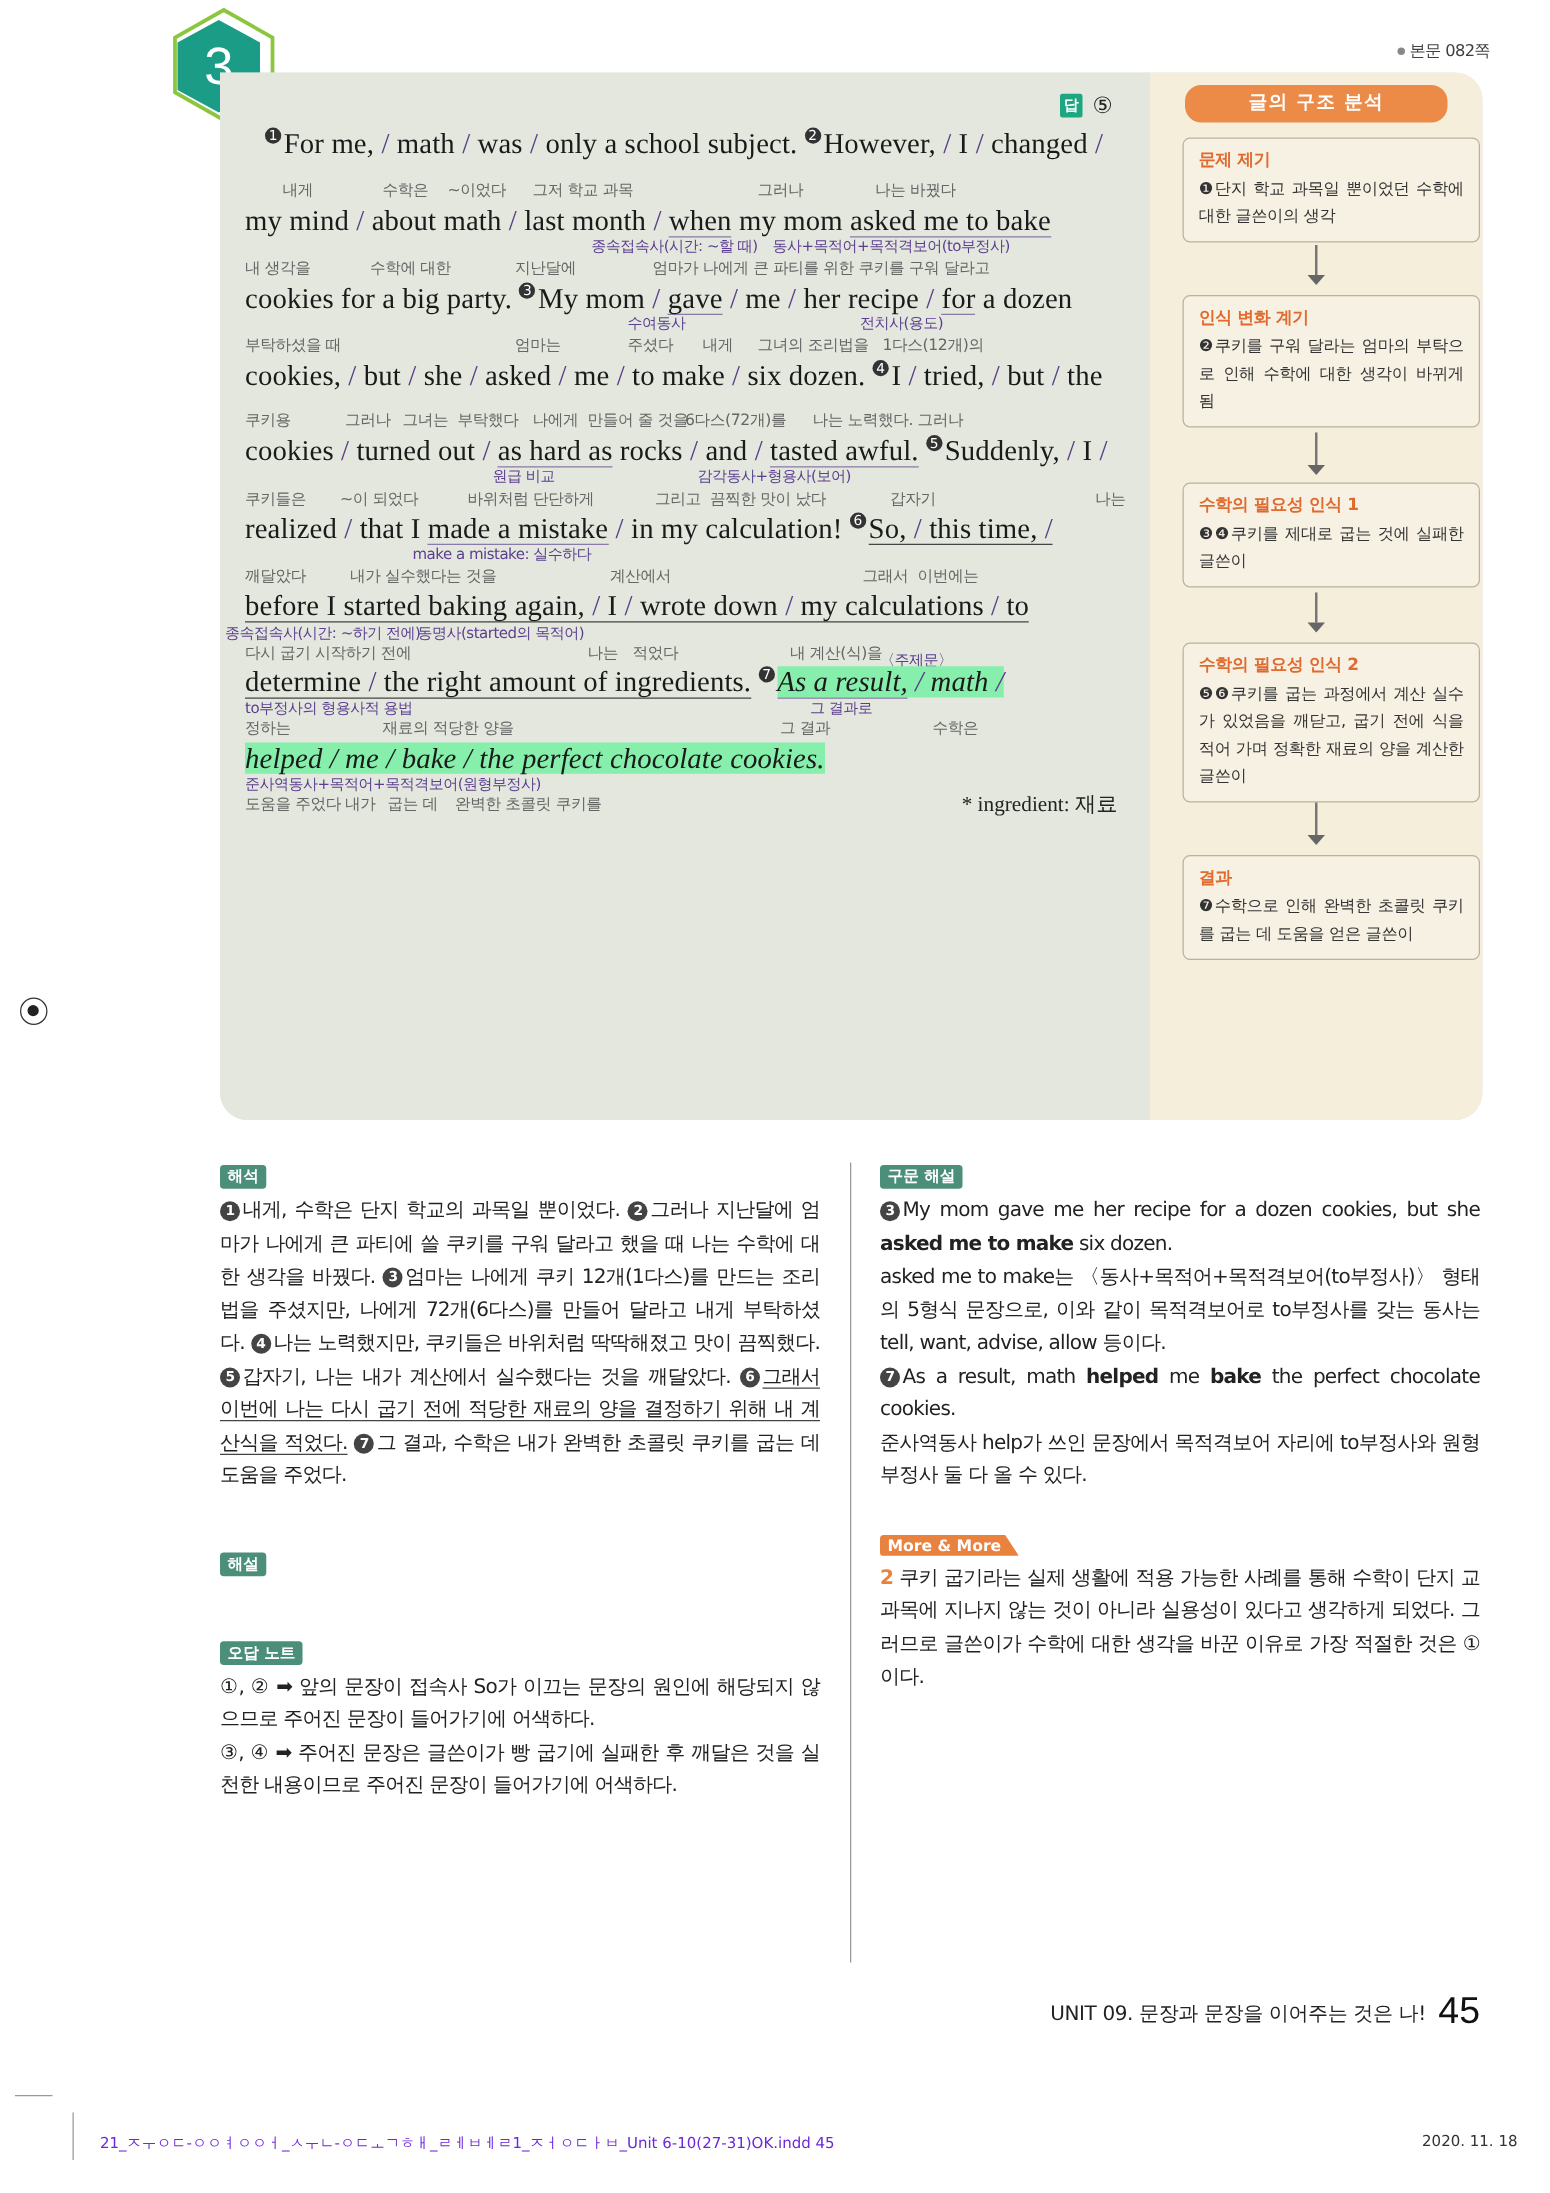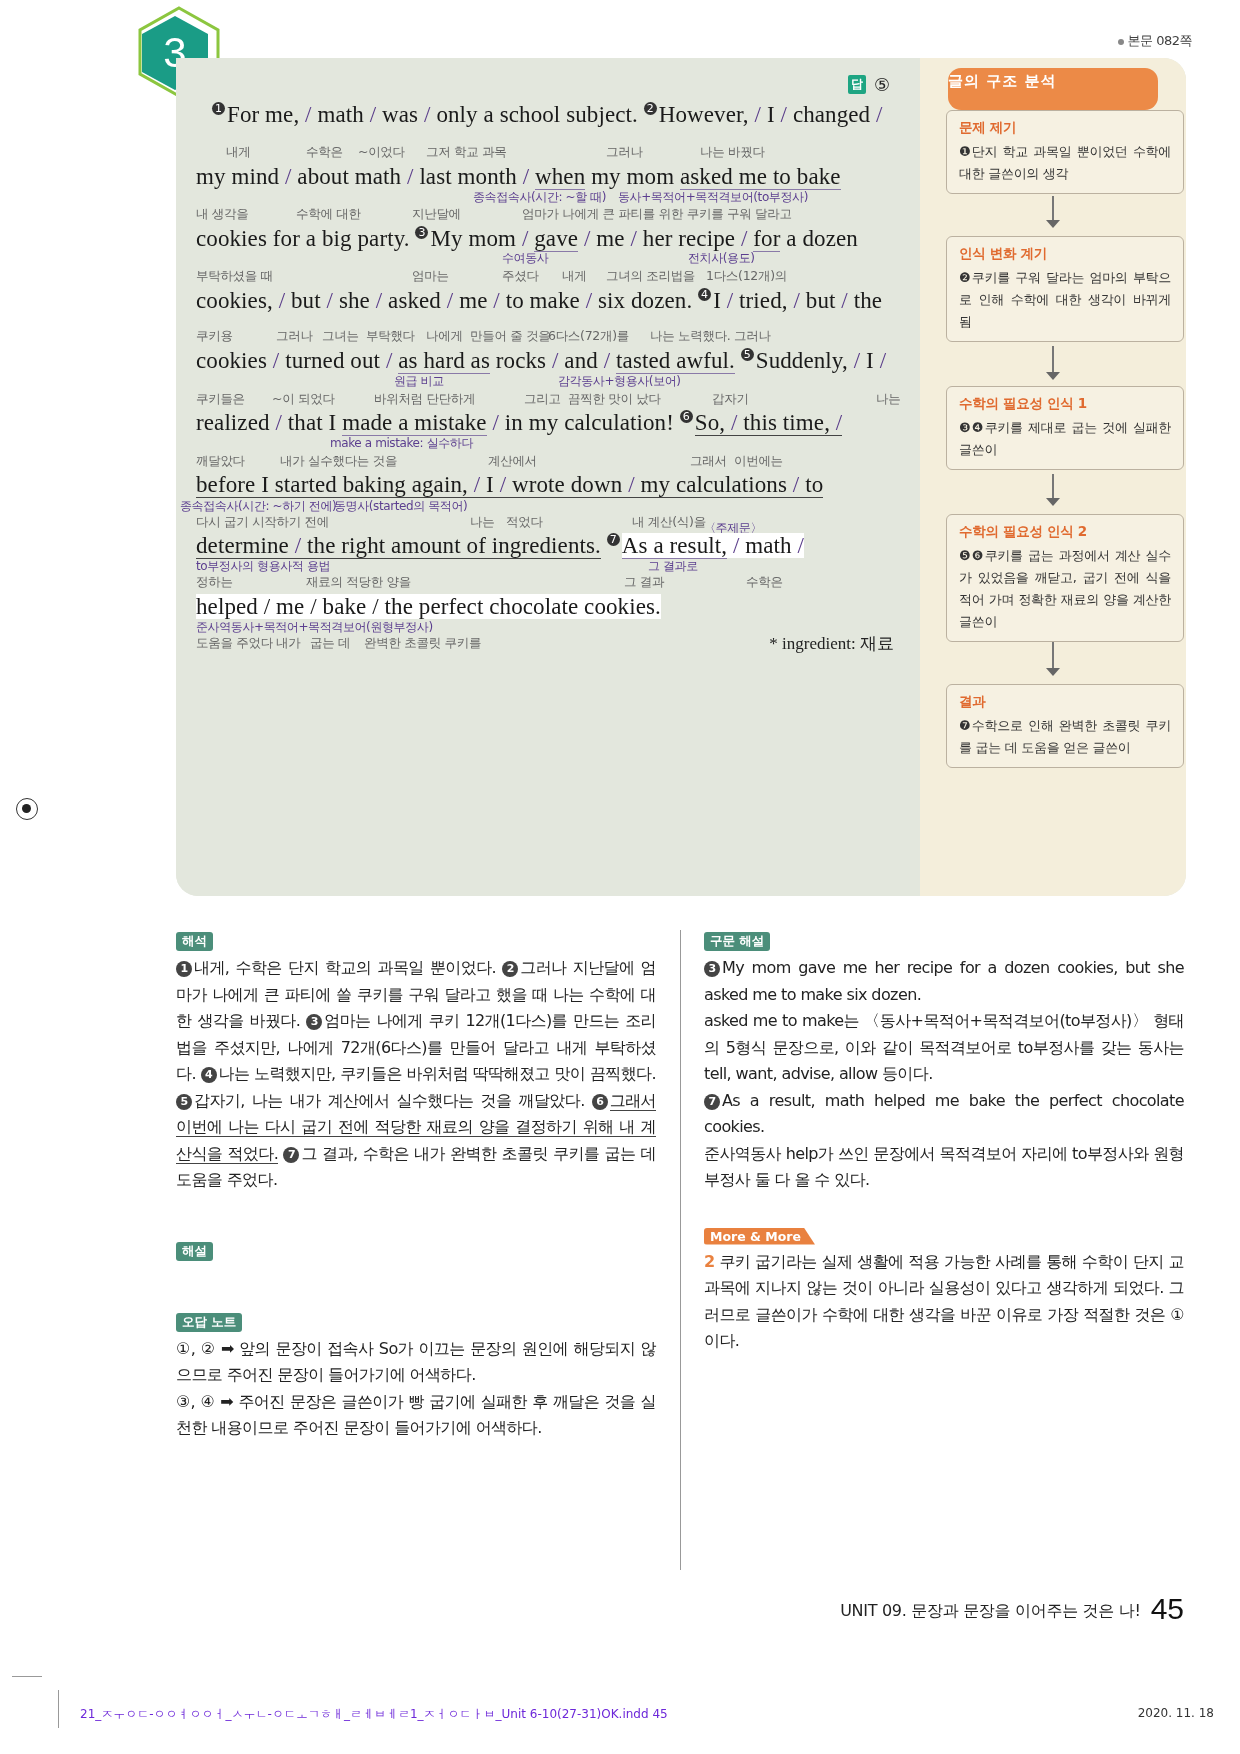--- a/index.html
+++ b/index.html
@@ -19,41 +19,41 @@
   .structure { position: absolute; left: 744px; top: 0; width: 266px; height: 100%; background: #f4eedb; }
 
   .answer { position: absolute; left: 672px; top: 16px; font-size: 18px; color: #222; display: flex; align-items: center; gap: 8px; }
   .answer .dap { background: #1ea582; color: #fff; font-size: 12px; padding: 1px 3px; border-radius: 2px; font-weight: bold; }
 
   .line { position: absolute; left: 40px; font-family: "Liberation Serif", "DejaVu Serif", serif; font-size: 23px; color: #1a1a1a; white-space: nowrap; letter-spacing: 0.1px; }
   .line .sl { color: #5a3d8a; }
   .line sup.n { font-family: "DejaVu Sans", sans-serif; font-size: 11px; background: #333; color: #fff; border-radius: 50%; display: inline-block; width: 13px; height: 13px; line-height: 13px; text-align: center; vertical-align: 10px; margin-right: 2px; }
   .line .u { border-bottom: 1.5px solid #444; }
   .line .ul { border-bottom: 1.5px solid #8a7aa8; }
-  .hl { background: #ffffff; }
+  .hl { background: #86efac; font-style: italic; }
   .gloss { position: absolute; font-size: 12.5px; color: #666; white-space: nowrap; letter-spacing: -0.3px; }
   .gram { position: absolute; font-size: 12px; color: #5b3e8f; white-space: nowrap; letter-spacing: -0.4px; }
   .footnote { position: absolute; right: 26px; top: 646px; font-family: "Liberation Serif", serif; font-size: 17px; color: #222; }
 
-  .struct-title { position: absolute; left: 28px; top: 10px; width: 210px; height: 42px; border-radius: 13px; background: #ec8a47; color: #fff; font-size: 15px; line-height: 26px; font-weight: bold; letter-spacing: 1px; }
+  .struct-title { position: absolute; left: 28px; top: 10px; width: 210px; height: 30px; border-radius: 13px; background: #ec8a47; color: #fff; font-size: 15px; text-align: center; line-height: 26px; font-weight: bold; letter-spacing: 1px; }
   .sbox { position: absolute; left: 26px; width: 238px; border: 1px solid #bbb1a0; border-radius: 6px; background: #f6f1e2; padding: 8px 12px 8px 12px; }
   .sbox .st { color: #e06a2f; font-size: 13.5px; font-weight: bold; margin-bottom: 4px; letter-spacing: -0.3px; }
   .sbox .sb { color: #333; font-size: 13px; line-height: 22px; text-align: justify; letter-spacing: -0.3px; }
   .sarrow { position: absolute; left: 132px; width: 2px; background: #777; }
   .sarrow::after { content: ""; position: absolute; left: -6px; bottom: -8px; border-left: 7px solid transparent; border-right: 7px solid transparent; border-top: 8px solid #666; }
 
   
   .col { position: absolute; top: 930px; width: 480px; }
   .col-left { left: 176px; }
   .col-right { left: 704px; }
   .divider-v { position: absolute; left: 680px; top: 930px; width: 1px; height: 640px; background: #999; }
   .tag { display: inline-block; background: #4b8e7a; color: #fff; font-size: 12.5px; padding: 1px 6px; border-radius: 3px; font-weight: bold; margin-bottom: 4px; }
   .tag.orange { background: #e9813f; border-radius: 3px 0 0 3px; clip-path: polygon(0 0, 90% 0, 100% 100%, 0 100%); padding-right: 14px; }
   .para { font-size: 16px; line-height: 26.5px; color: #222; text-align: justify; letter-spacing: -0.6px; }
-  .para b { font-weight: normal; }
+  .para b { font-weight: bold; }
   .para .uline { border-bottom: 1px solid #444; }
   .cn { display: inline-block; width: 16px; height: 16px; border-radius: 50%; background: #444; color: #fff; font-size: 11px; line-height: 16px; text-align: center; vertical-align: 1px; margin-right: 2px; font-weight: bold; }
   .orange-num { color: #e9813f; font-weight: bold; }
   .section { margin-bottom: 34px; }
 
   .unit-footer { position: absolute; right: 56px; top: 1592px; display: flex; align-items: flex-end; gap: 10px; }
   .unit-footer .ut { font-size: 16px; color: #222; letter-spacing: -0.3px; padding-bottom: 4px; }
   .unit-footer .pn { font-size: 30px; color: #111; font-family: "Liberation Sans", sans-serif; }
 
   .crop-mark { position: absolute; left: 16px; top: 798px; width: 22px; height: 22px; border-radius: 50%; border: 1.5px solid #333; }

